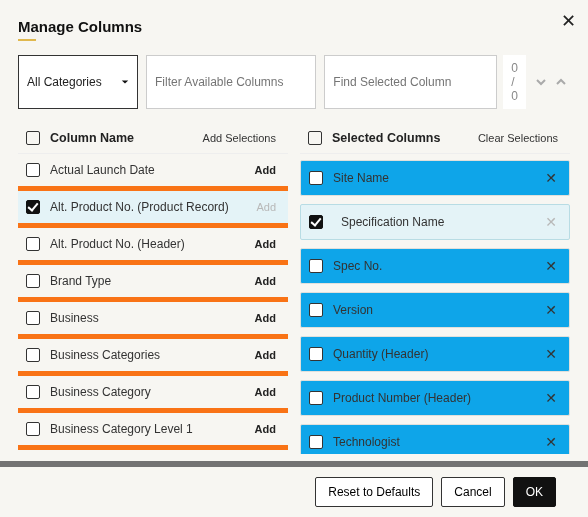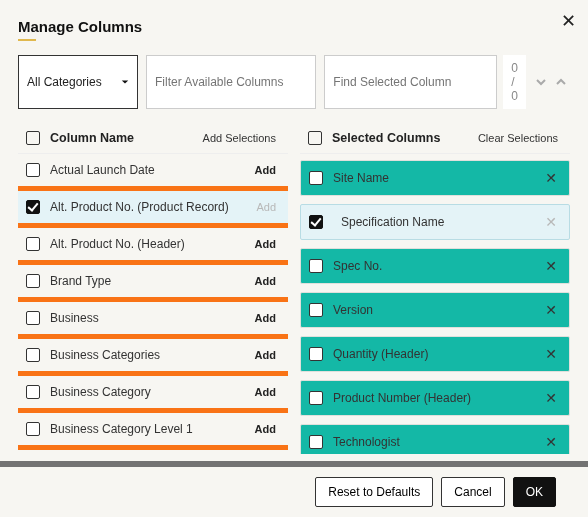--- a/index.html
+++ b/index.html
@@ -29,21 +29,21 @@
 .left-row { display: flex; align-items: center; padding: 9px 6px 9px 2px; border-bottom: 5px solid #f97316; }
 .left-row.sel { background: #e4f3f7; }
 .chk { width: 14px; height: 14px; border: 1.5px solid #333; border-radius: 2px; margin: 0 10px 0 6px; cursor: pointer; position: relative; background: #fff; }
 .chk.checked { background: #111; border-color: #111; }
 .chk.checked::after { content: ""; position: absolute; left: 3px; top: 0px; width: 4px; height: 8px; border: solid #fff; border-width: 0 2px 2px 0; transform: rotate(40deg); }
 .row-label { flex: 1; font-size: 12px; color: #333; }
 .row-add { font-size: 11px; font-weight: bold; cursor: pointer; padding-right: 6px; }
 .row-add.dim { color: #b8b8b8; font-weight: normal; }
 
 .right-list { display: flex; flex-direction: column; gap: 8px; padding-top: 6px; }
-.right-row { display: flex; align-items: center; border: 1px solid #e0e0dc; background: #14b8a6; padding: 9px 6px 9px 2px; border-radius: 2px; }
+.right-row { display: flex; align-items: center; border: 1px solid #e0e0dc; background: #0ea5e9; padding: 9px 6px 9px 2px; border-radius: 2px; }
 .right-row.sel { background: #e4f3f7; border-color: #b8dce4; gap: 8px; }
 .row-x { font-size: 14px; color: #333; cursor: pointer; padding: 0 6px; }
 .row-x.dim { color: #b8b8b8; }
 
 .footer { position: absolute; left: 0; right: 0; bottom: 0; border-top: 6px solid #737373; background: #f7f6f2; padding: 10px 32px; display: flex; justify-content: flex-end; gap: 8px; }
 .btn { border: 1px solid #333; background: #fff; padding: 7px 12px; font-size: 12px; cursor: pointer; border-radius: 2px; }
 .btn.primary { background: #111; color: #fff; border-color: #111; }
 
 .list::-webkit-scrollbar { width: 0; }
 </style>

